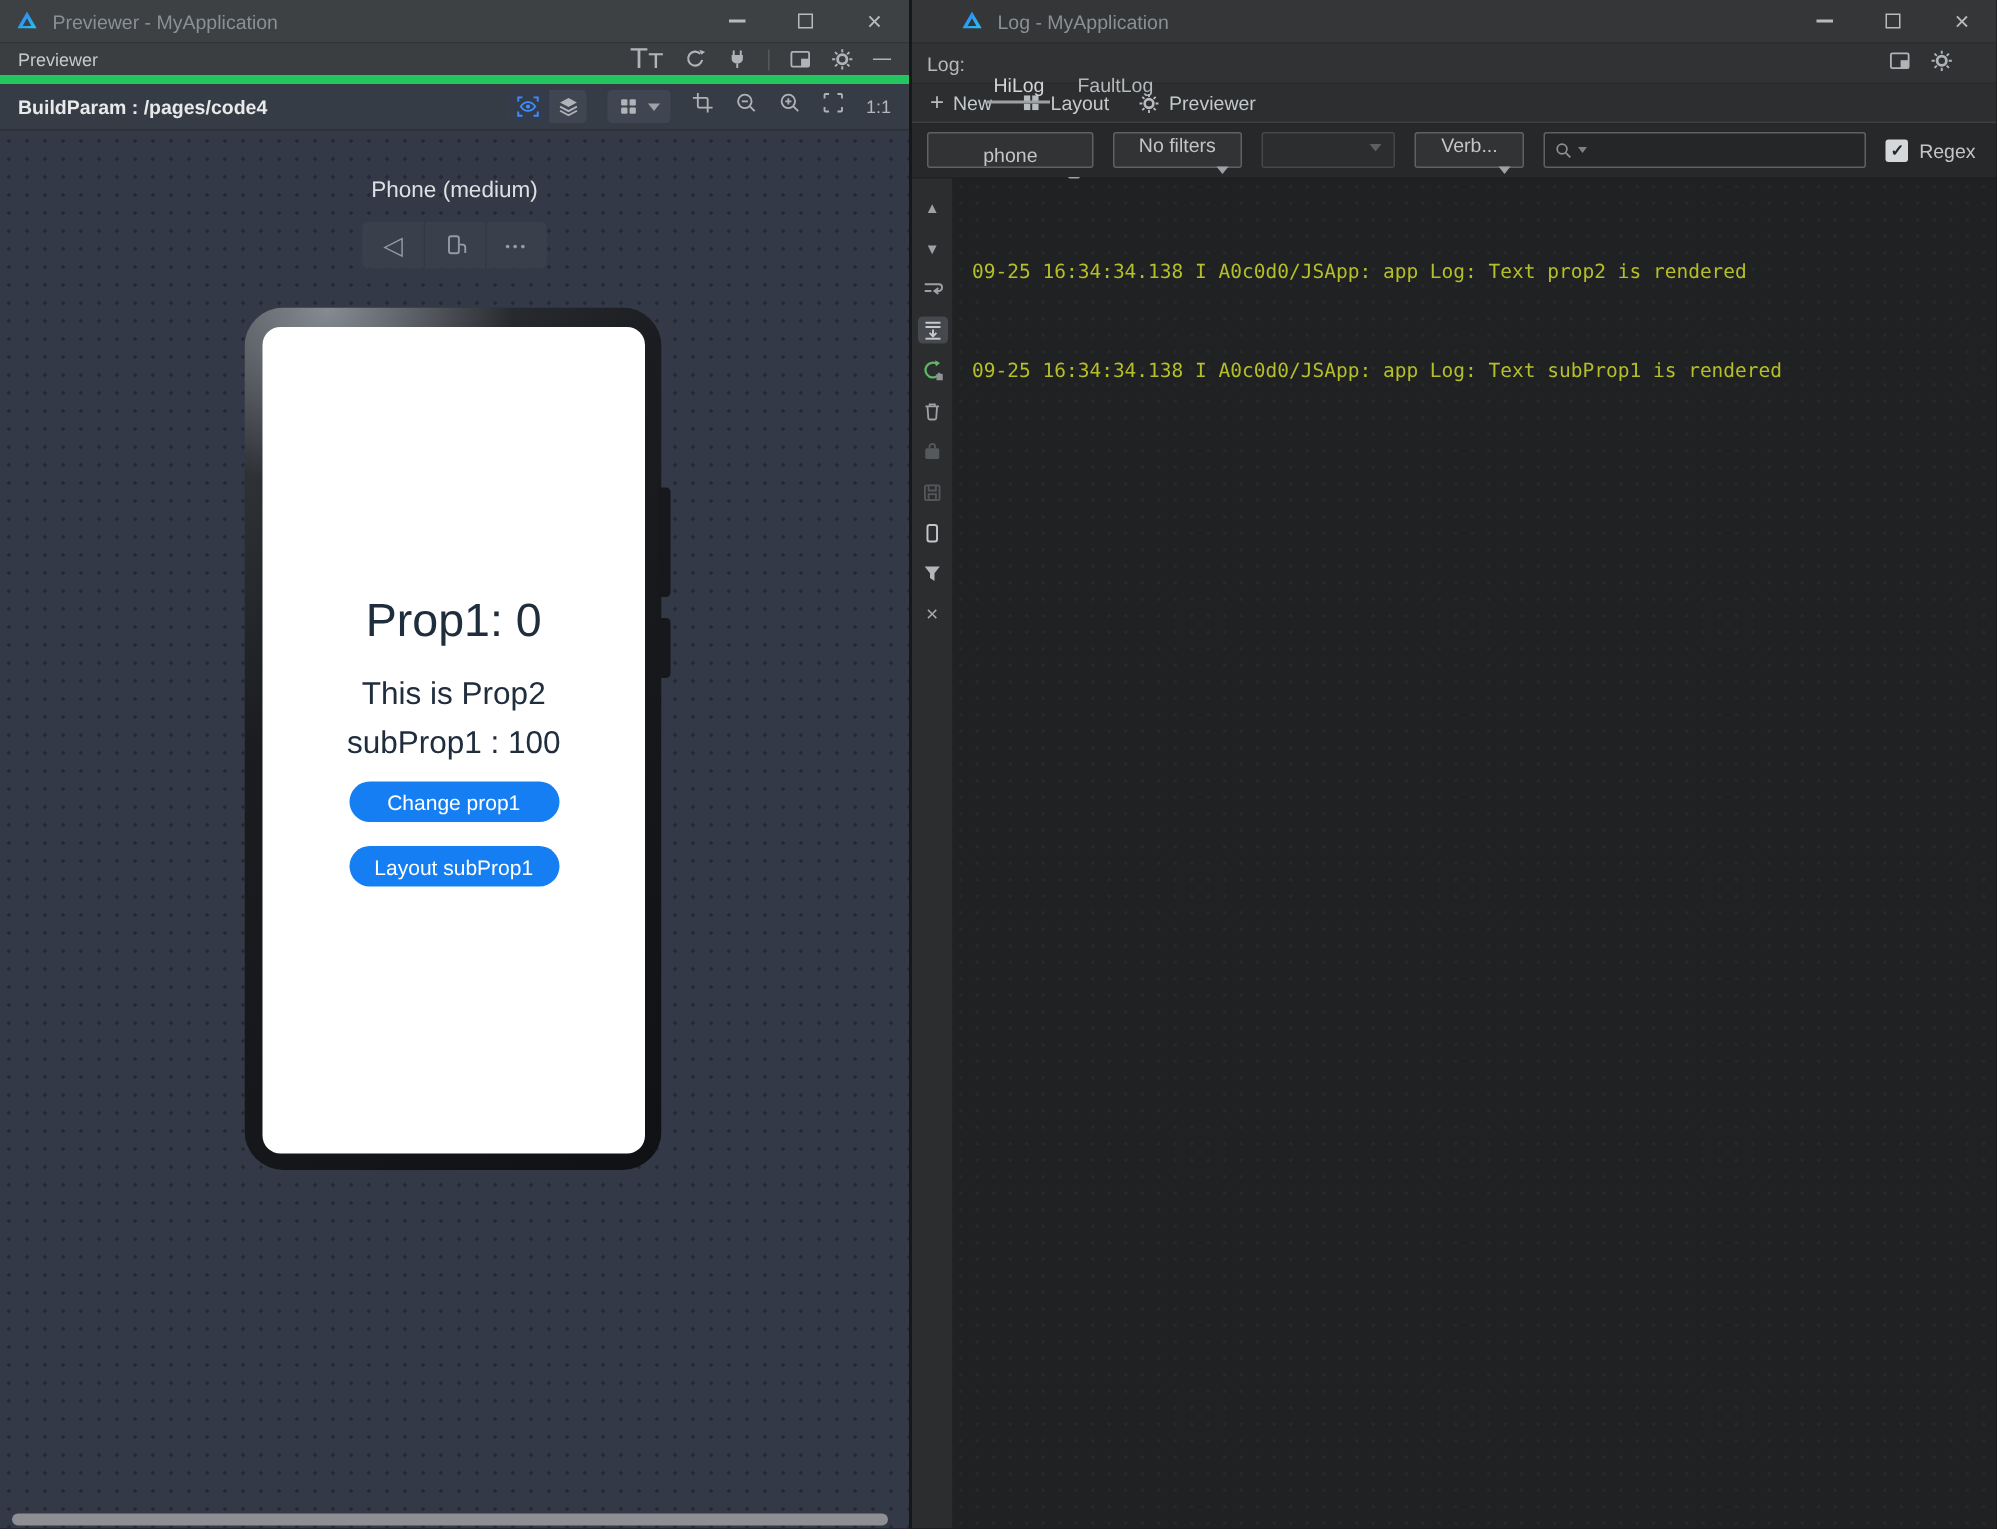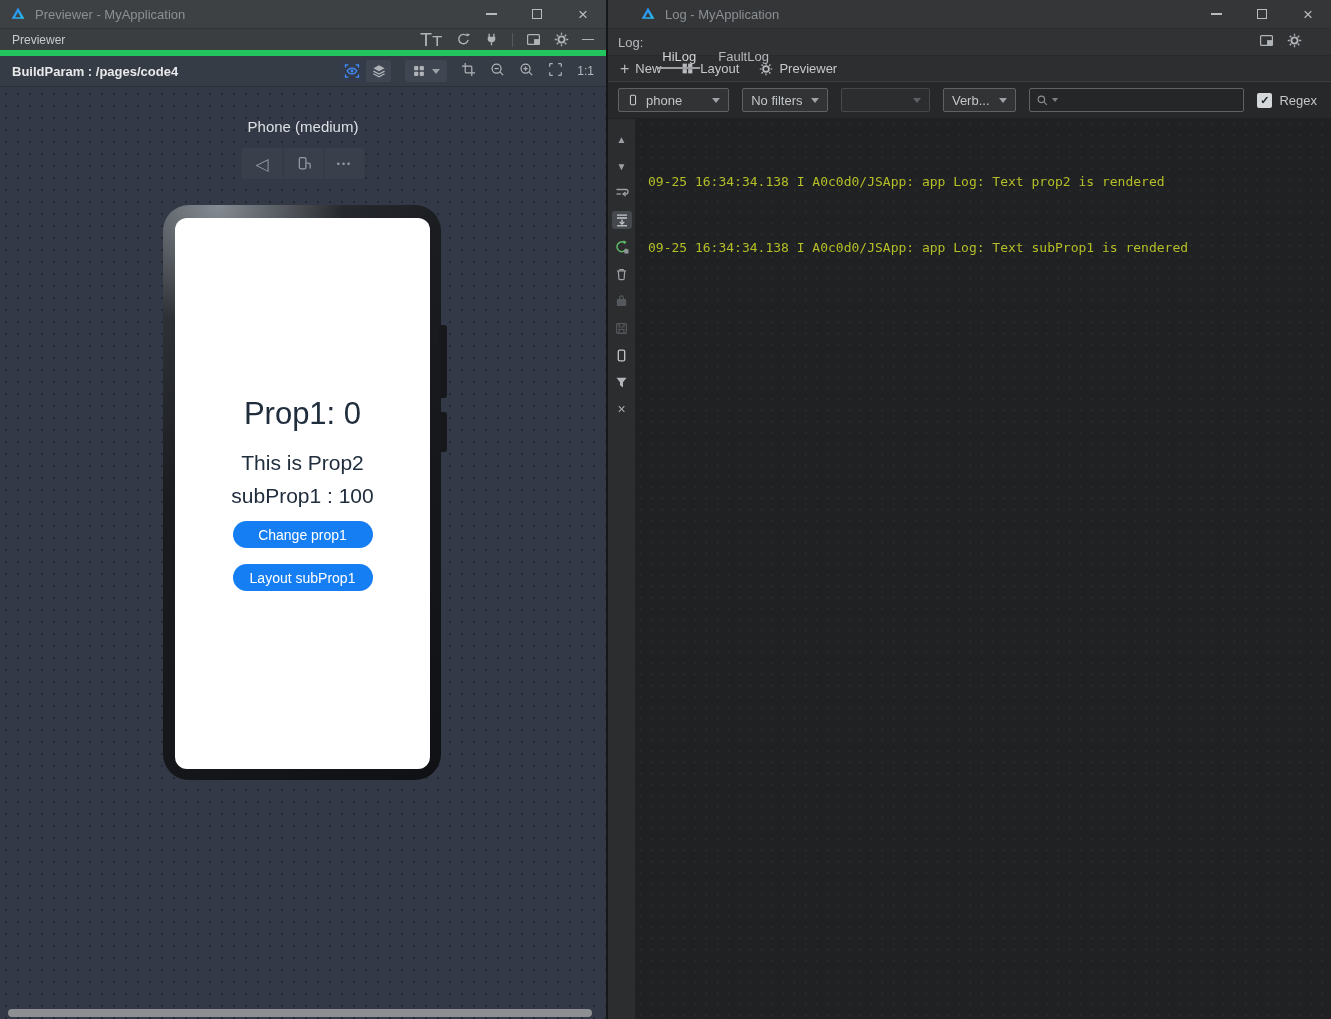--- a/index.html
+++ b/index.html
@@ -71,21 +71,21 @@
   .tab { position:relative; height:100%; display:flex; align-items:center; padding:0 11px;margin-top:28px; }
   .tab.active { color:#d3d6d8; }
   .tab.active::after { content:''; position:absolute; left:7px; right:7px; bottom:0; height:2px; background:#9da1a4; }
   .tab-icons { margin-left:auto; display:flex; align-items:center; gap:13px; padding-right:8px; }
 
   .log-toolbar { height:26px; background:#2c2e30; border-bottom:1px solid #3c3e3f; display:flex; align-items:center; gap:20px; padding:0 12px; font-size:13px; color:#c6c9cb; }
   .tb-item { display:flex; align-items:center; gap:6px; }
   .plus-glyph { font-size:16px; line-height:1; color:#b9bcbf; }
 
   .filter-row { height:36px; background:#27282a; display:flex; align-items:center; gap:13px; padding:0 12px 0 10px; }
-  .select { height:24px; border:1px solid #5e6265; border-radius:2px; background:#313335; display:flex; align-items:center; gap:7px; padding:0 8px; color:#c3c6c8; font-size:13px; }
+  .select { height:24px; border:1px solid #5e6265; border-radius:2px; background:#313335; display:flex; align-items:center; gap:7px; padding:0 8px; color:#c3c6c8; font-size:13px;flex-direction:column; }
   .select .caret { margin-left:auto; }
   .sel-device { width:112px; }
   .sel-filter { width:86px; }
   .sel-process { width:90px; border-color:#45484b; background:#2b2d2f; }
   .sel-process .caret { border-top-color:#5c6064; }
   .sel-level { width:74px; }
   .searchbox { flex:1; height:24px; border:1px solid #5e6265; border-radius:2px; background:#252628; display:flex; align-items:center; padding:0 6px; gap:3px; }
   .searchbox input { flex:1; background:transparent; border:none; outline:none; color:#c9ccce; font-size:13px; font-family:"Liberation Sans",sans-serif; }
   .search-caret { width:0;height:0;border-left:3px solid transparent;border-right:3px solid transparent;border-top:4px solid #7d8184; }
   .regex-wrap { display:flex; align-items:center; gap:7px; padding-right:2px; }

